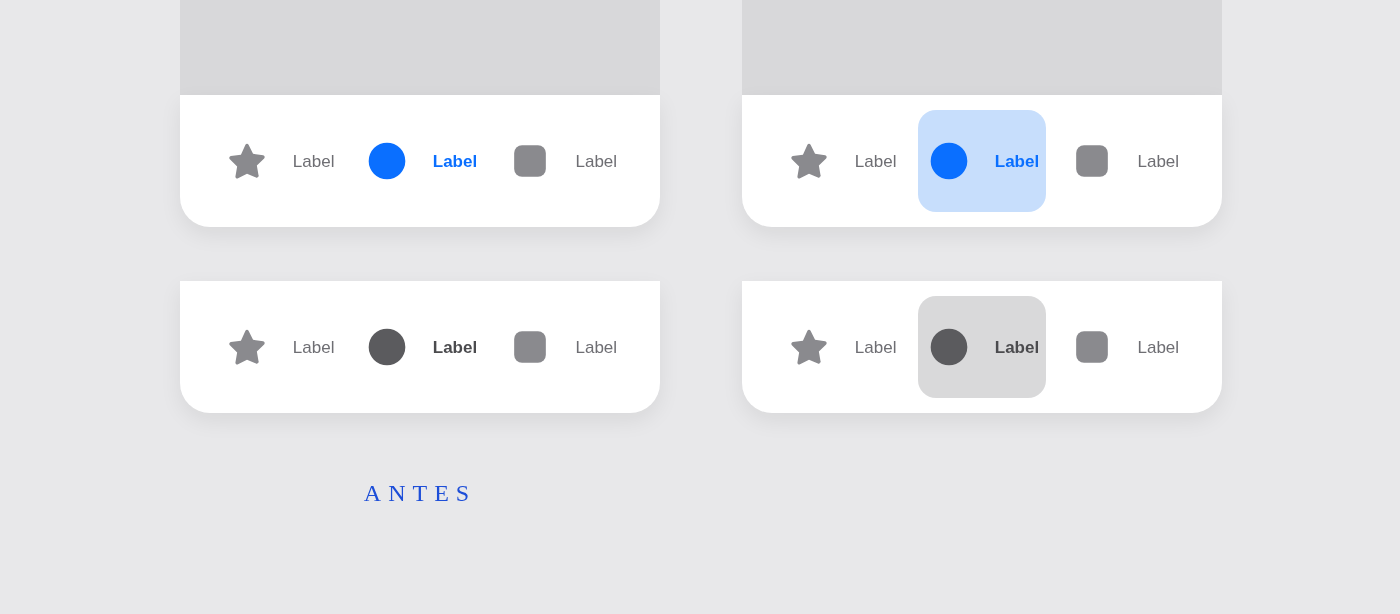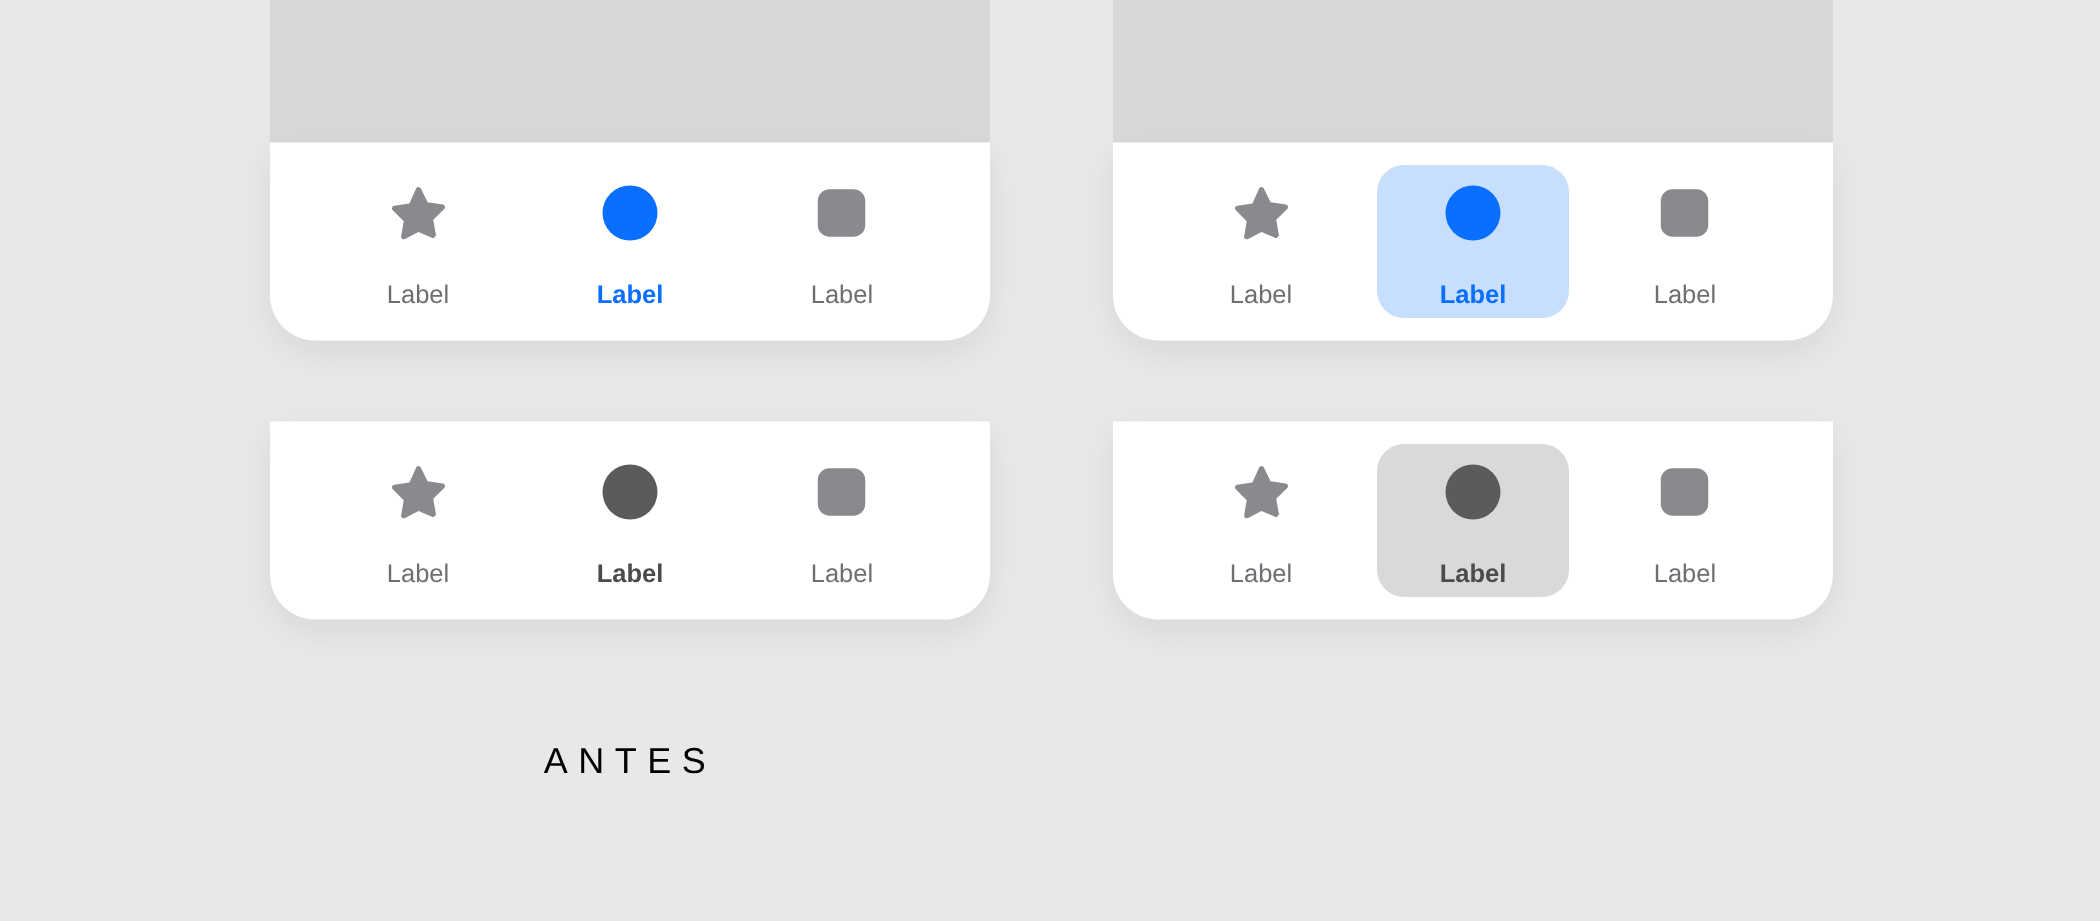--- a/index.html
+++ b/index.html
@@ -43,21 +43,21 @@
     padding: 0 28px;
   }
   .tabbar.row1 { top: 95px; }
   .tabbar.row2 { top: 281px; }
 
   .tab {
     width: 128px;
     height: 102px;
     border-radius: 18px;
     display: flex;
-    flex-direction: column;
+    flex-direction: row;
     align-items: center;
     justify-content: center;
     gap: 22px;
   }
   .tab.highlight-blue { background: #C7DEFC; }
   .tab.highlight-gray { background: #D9D9DA; }
 
   .icon {
     width: 48px;
     height: 48px;
@@ -71,28 +71,28 @@
     font-size: 17px;
     font-weight: 500;
     color: #6E6E73;
     line-height: 1;
   }
   .tab.active-blue .tab-label  { color: #0A6FFF; font-weight: 600; }
   .tab.active-dark .tab-label  { color: #4B4B4E; font-weight: 600; }
 
   .caption {
     position: absolute;
-    top: 494px;
+    top: 480px;
     width: 480px;
     text-align: center;
     font-size: 24px;
     letter-spacing: 7px;
     font-weight: 500;
-    color: #000000;
-    font-family: Liberation Sans, sans-serif;
+    color: #1d4ed8;
+    font-family: Liberation Serif, serif;
   }
   .caption.left  { left: 180px; }
   .caption.right { left: 742px; }
 
   
   .f-gray      { fill: #8A8A8E; }
   .f-darkgray  { fill: #5B5B5E; }
   .f-blue      { fill: #0A6FFF; }
 </style>
 </head>

